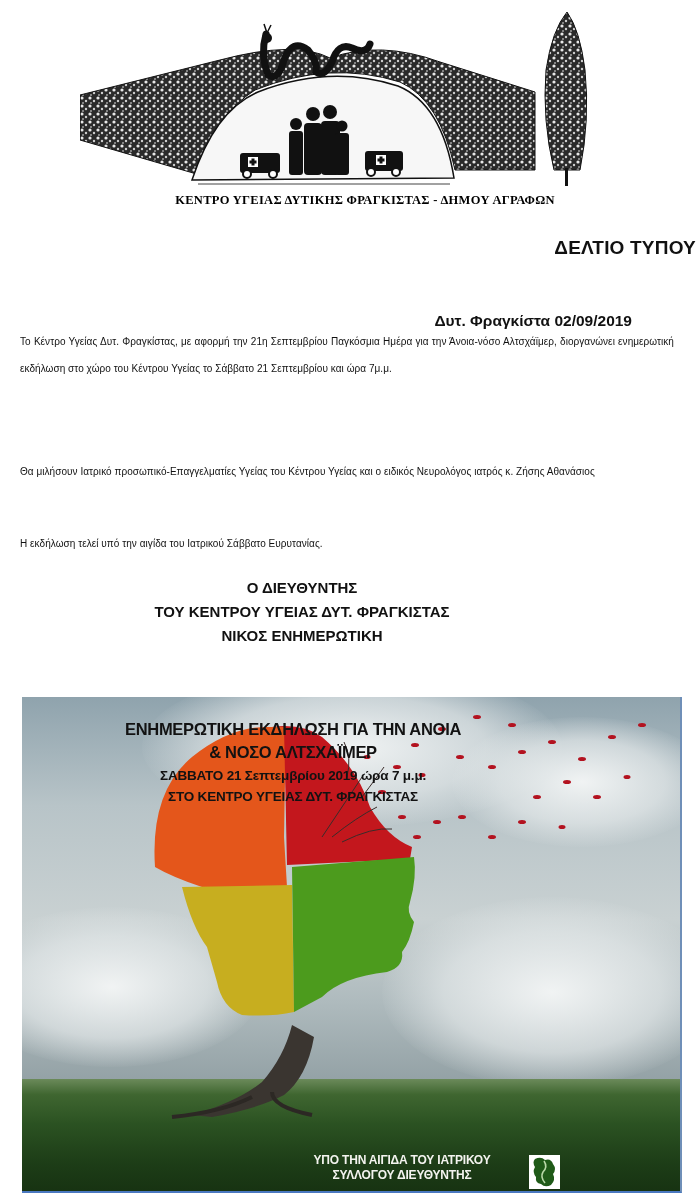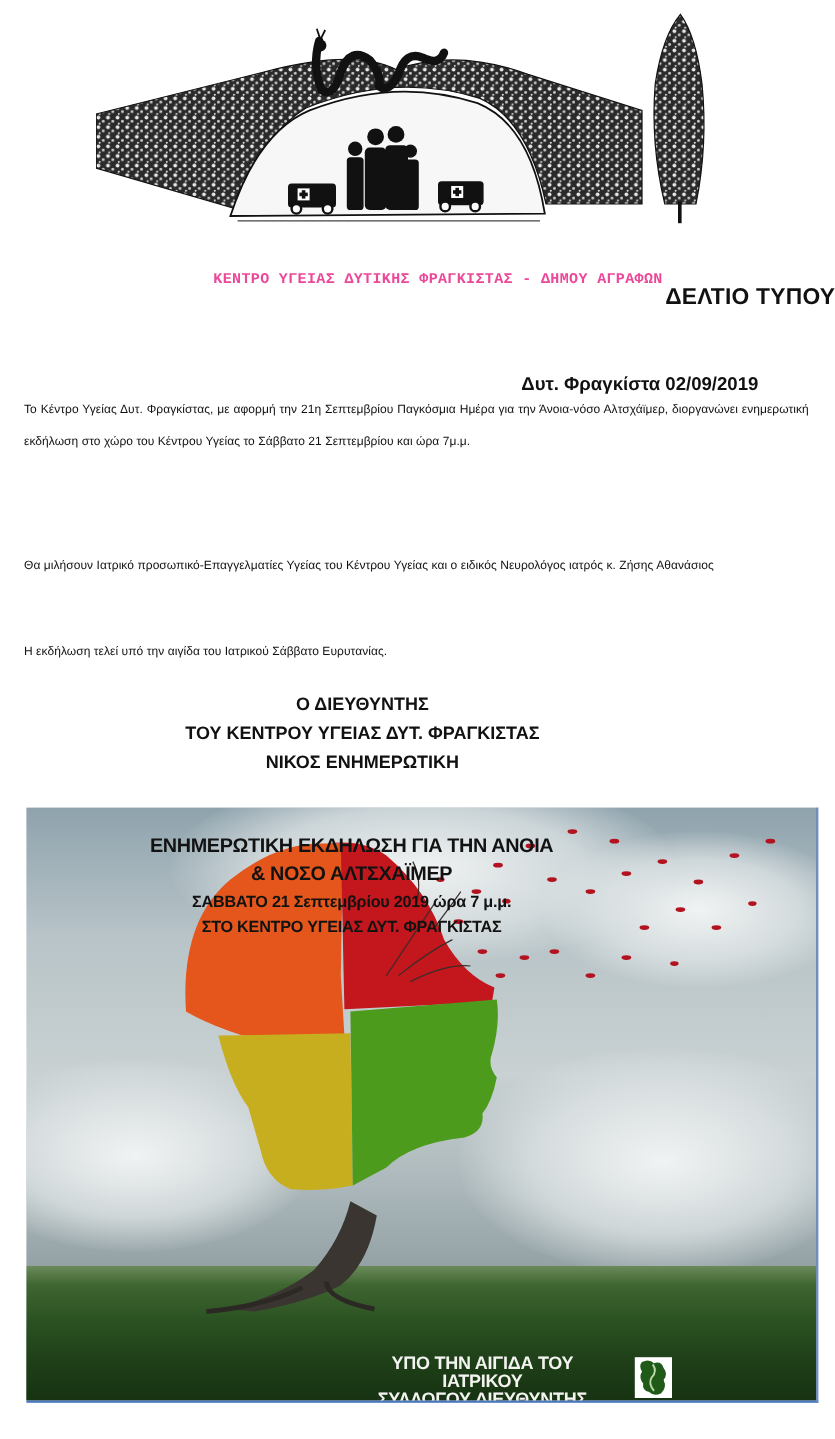--- a/index.html
+++ b/index.html
@@ -3,23 +3,22 @@
 <meta charset="utf-8">
 <style>
   html, body { margin: 0; padding: 0; background: #ffffff; }
   body { width: 696px; height: 1199px; position: relative; overflow: hidden; font-family: "Liberation Sans", sans-serif; color: #111; }
 
   
   .logo { position: absolute; left: 80px; top: 0; width: 540px; height: 220px; }
   .logo svg { position: absolute; left: 0; top: 0; }
   .logo-caption {
     position: absolute; left: 50px; top: 193px; width: 470px; text-align: center;
-    font-family: Liberation Mono, monospace; font-weight: bold; font-size: 12.5px; letter-spacing: 0.3px; color: #ec4899;
+    font-family: Liberation Serif, serif; font-weight: bold; font-size: 12.5px; letter-spacing: 0.3px; color: #000000;
     white-space: nowrap;
-    margin-top: 33px;
   }
 
   
   .doc-title {
     position: absolute; left: 0; top: 237px; width: 696px; text-align: right;
     font-family: "Liberation Sans", sans-serif; font-weight: bold; font-size: 19px; letter-spacing: 0.2px;
   }
   .doc-date {
     position: absolute; right: 64px; top: 288px; font-weight: bold; font-size: 15.5px; margin-top: 24px;
   }
@@ -30,35 +29,35 @@
   .p1 { top: 328px; }
   .p2 { top: 458px; }
   .p3 { top: 530px; }
   .signature {
     position: absolute; left: 0; top: 576px; width: 604px; text-align: center;
     font-weight: bold; font-size: 15px; line-height: 24px;
   }
 
   
   .poster {
-    position: absolute; left: 22px; top: 673px; width: 658px; height: 494px; overflow: hidden;
+    position: absolute; left: 22px; top: 697px; width: 658px; height: 494px; overflow: hidden;
     border-bottom: 2px solid #4a78c0; border-right: 2px solid #6f8fb8;
     background: linear-gradient(180deg, #8fa3ad 0%, #b8c4c8 22%, #c9d1d2 45%, #aebabd 62%, #93a1a5 78%, #6d7f6e 86%, #3c5a32 90%, #23421d 100%);
   }
   .cloud { position: absolute; border-radius: 50%; background: radial-gradient(ellipse at center, rgba(244,246,246,0.95) 0%, rgba(226,231,232,0.7) 45%, rgba(210,216,218,0) 72%); }
   .grass { position: absolute; left: 0; top: 382px; width: 100%; height: 112px;
     background: linear-gradient(180deg, #6b8a5a 0%, #3f6630 14%, #2b5222 40%, #1d3d17 75%, #173312 100%); }
   .poster-text { position: absolute; left: 0; width: 100%; text-align: center; color: #121212; font-family: "Liberation Sans", sans-serif; font-weight: bold; }
   .pt1 { top: 23px; left: -58px; font-size: 16.5px; letter-spacing: -0.3px; }
   .pt2 { top: 46px; left: -58px; font-size: 16.5px; letter-spacing: -0.3px; }
   .pt3 { top: 71px; left: -58px; font-size: 13.5px; letter-spacing: -0.2px; }
   .pt4 { top: 92px; left: -58px; font-size: 13.5px; letter-spacing: -0.2px; }
   .sponsor-text {
     position: absolute; left: 270px; top: 456px; width: 220px; text-align: center; color: #f3f3ef;
-    font-weight: bold; font-size: 15px; line-height: 15px; letter-spacing: -0.2px;
+    font-weight: bold; font-size: 12px; line-height: 15px; letter-spacing: -0.2px;
   }
   .emblem { position: absolute; left: 507px; top: 458px; width: 31px; height: 34px; background: #ffffff; }
   .tree-art { position: absolute; left: 0; top: 0; }
 </style>
 </head>
 <body>
 
 <div class="logo">
   <svg width="540" height="195" viewBox="0 0 540 195">
     <defs>

